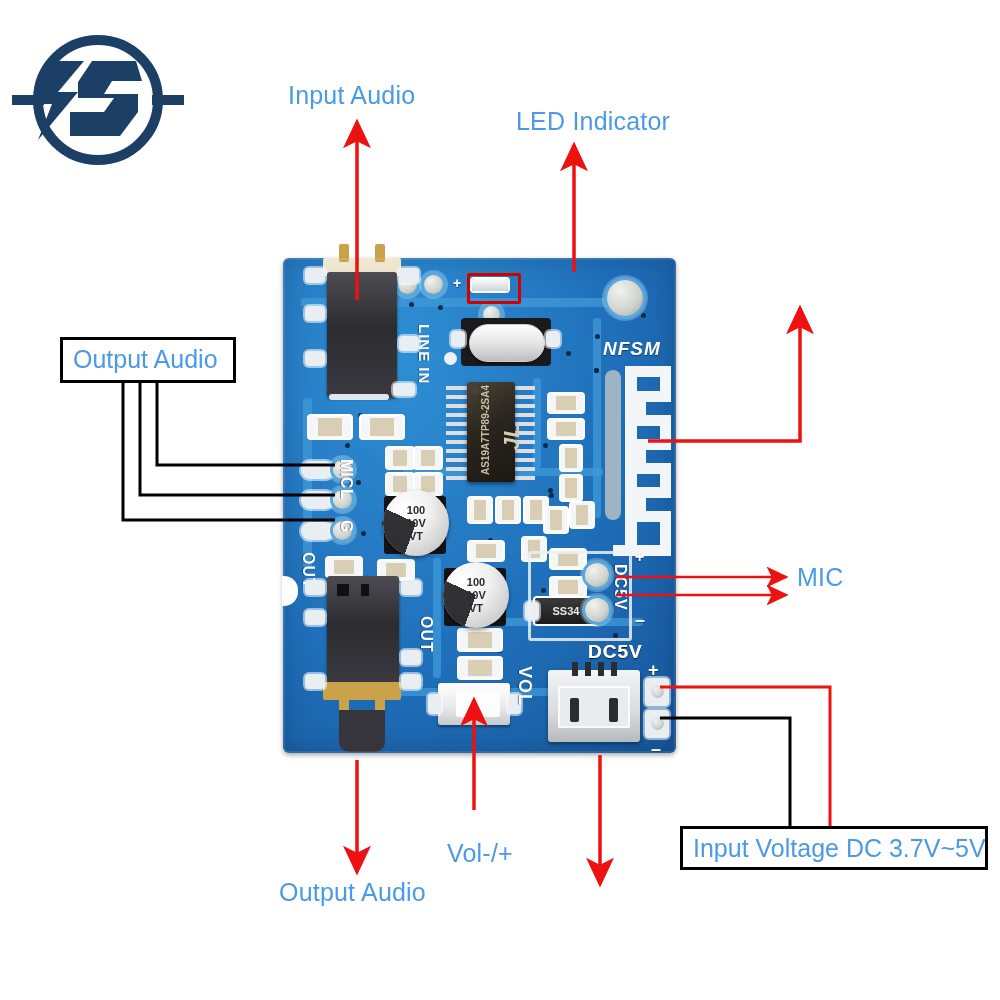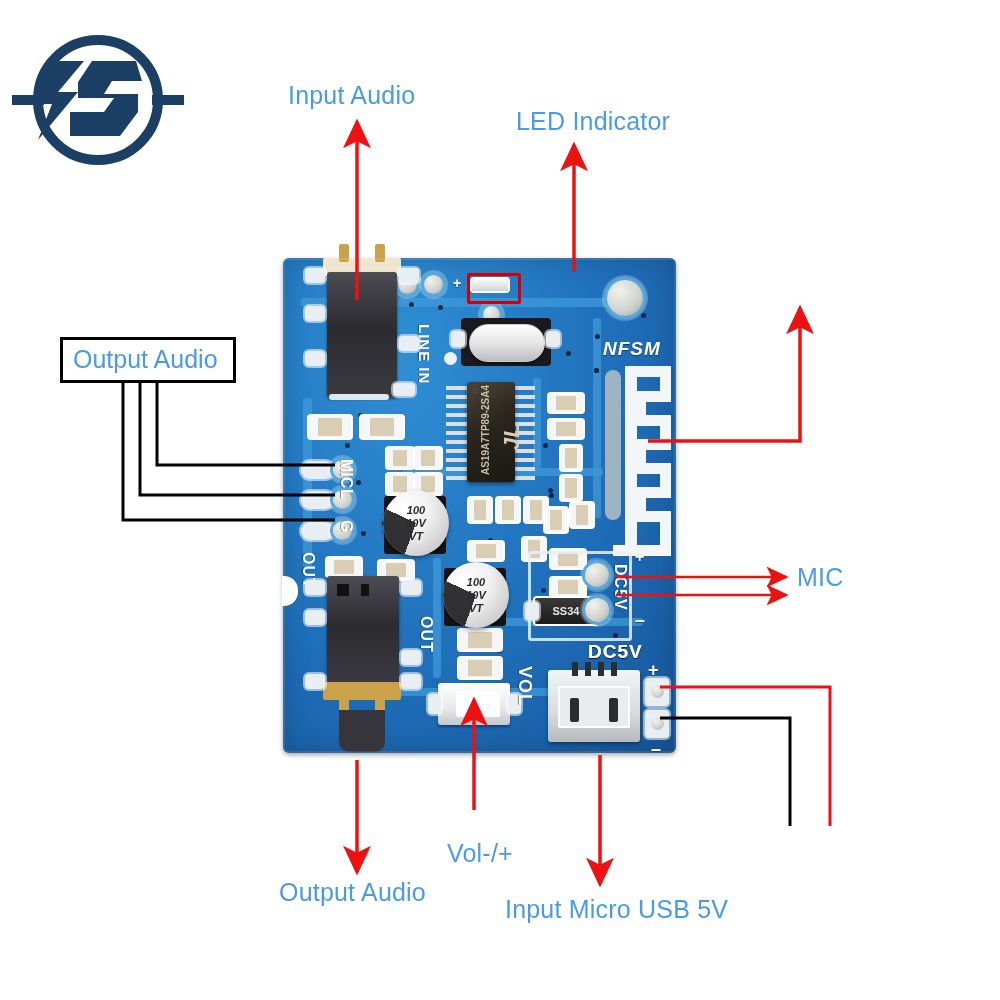--- a/index.html
+++ b/index.html
@@ -49,21 +49,21 @@
         text-shadow:0 1px 1px rgba(0,0,0,.45);white-space:nowrap;}
 
   .jack{position:absolute;background:linear-gradient(180deg,#4c4c52,#2b2b30 45%,#3a3a40);
         border-radius:3px;box-shadow:0 2px 3px rgba(0,0,0,.5);}
   .jackTop{position:absolute;background:#efe6cf;border-radius:2px;}
   .jackPin{position:absolute;background:#caa24a;border-radius:2px;}
   .jackBarrel{position:absolute;background:#35353b;border-radius:0 0 10px 10px;}
 
   .cap{position:absolute;border-radius:50%;
        background:radial-gradient(circle at 30% 28%,#ffffff 0%,#f0f0f0 42%,#dcdcdc 62%,#b9b9b9 100%);
-       box-shadow:0 2px 4px rgba(0,0,0,.45);font-style:italic;}
+       box-shadow:0 2px 4px rgba(0,0,0,.45);}
   .cap b{position:absolute;left:0;top:0;width:100%;height:100%;border-radius:50%;
        background:conic-gradient(from 200deg,#17171a 0deg 95deg,transparent 95deg 360deg);
        opacity:.88;}
   .cap span{position:absolute;width:100%;text-align:center;color:#2b2b2b;
        font-size:11px;font-weight:bold;line-height:12px;left:0;z-index:3;}
   .capBase{position:absolute;background:#141418;border-radius:3px;}
 
   .chip{position:absolute;background:linear-gradient(150deg,#4a4438,#2a251d 45%,#1b1814);
         border-radius:3px;box-shadow:0 2px 4px rgba(0,0,0,.5);}
   .chipTxt{position:absolute;color:#c9bfa8;font-size:10px;font-weight:bold;
@@ -448,20 +448,20 @@
 
   <div class="lbl" style="left:288px;top:83px;">Input Audio</div>
 
   <div class="lbl" style="left:516px;top:109px;">LED Indicator</div>
 
 
   <div class="boxed" style="left:60px;top:337px;width:176px;height:46px;">Output Audio</div>
 
   <div class="lbl" style="left:797px;top:577px;transform:translateY(-50%);">MIC</div>
 
+  <div class="boxed" style="left:680px;top:826px;width:308px;height:44px;">Input Voltage DC 3.7V~5V</div>
 
   <div class="lbl" style="left:279px;top:880px;">Output Audio</div>
 
   <div class="lbl" style="left:447px;top:841px;">Vol-/+</div>
 
-  <div class="lbl" style="left:505px;top:897px;">Input Micro USB 5V</div>
 
 </div>
 
 </body></html>

